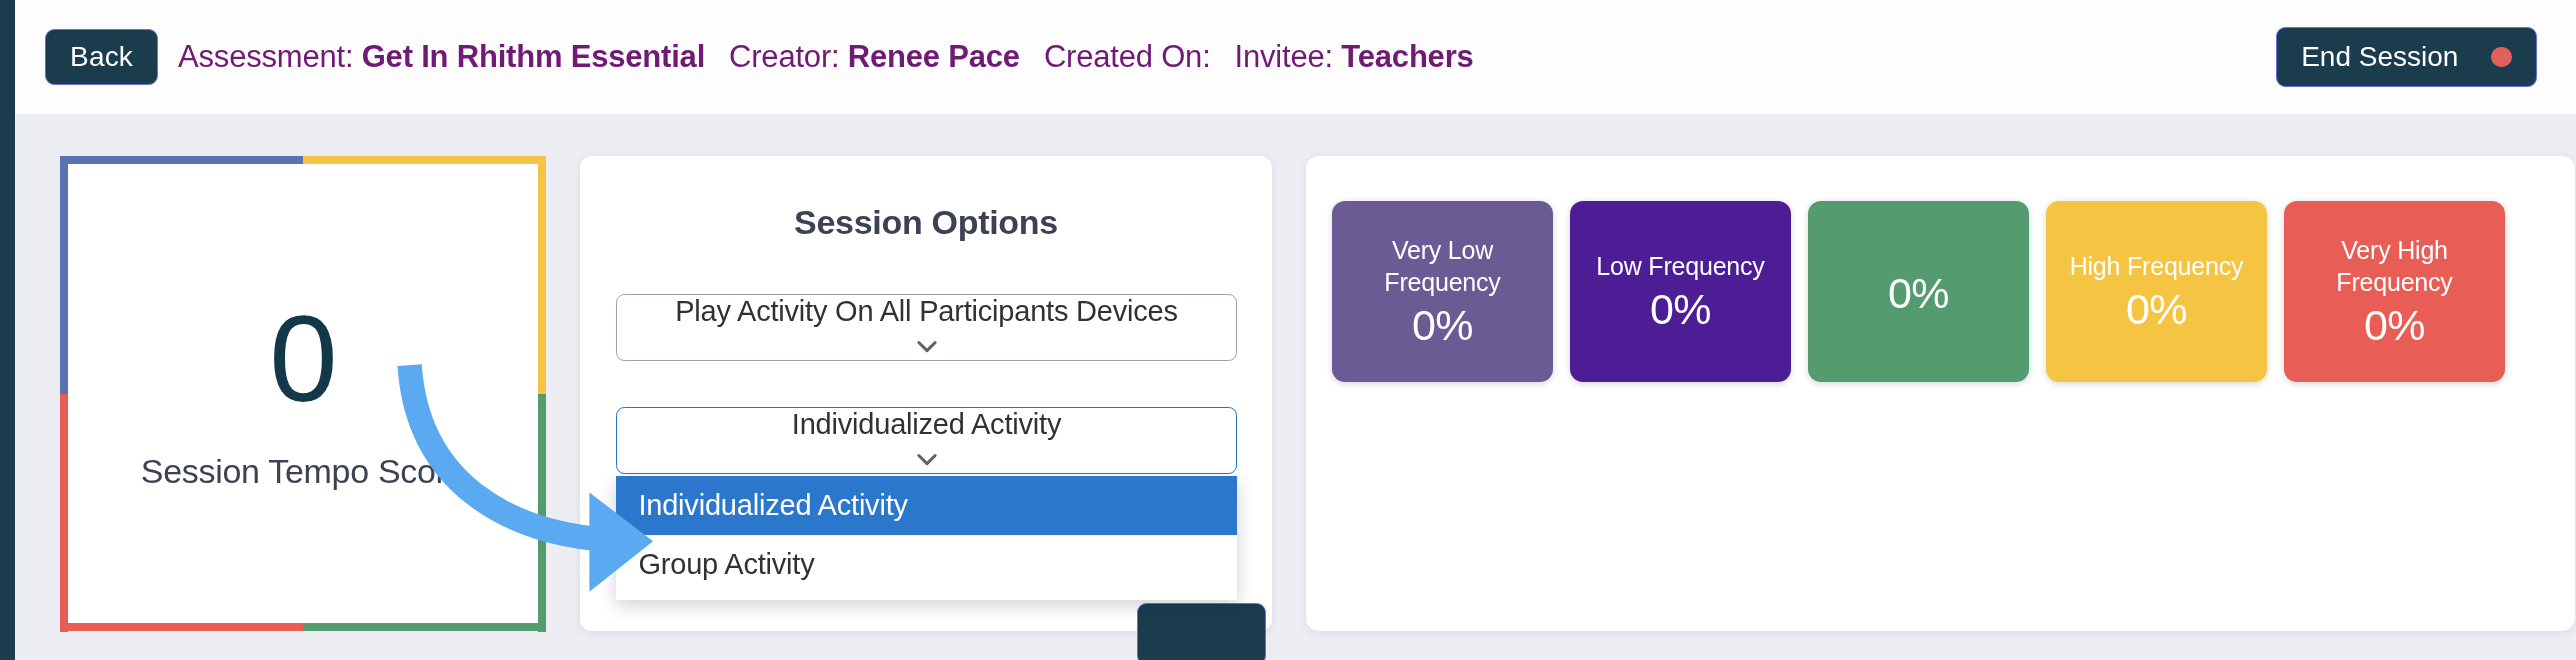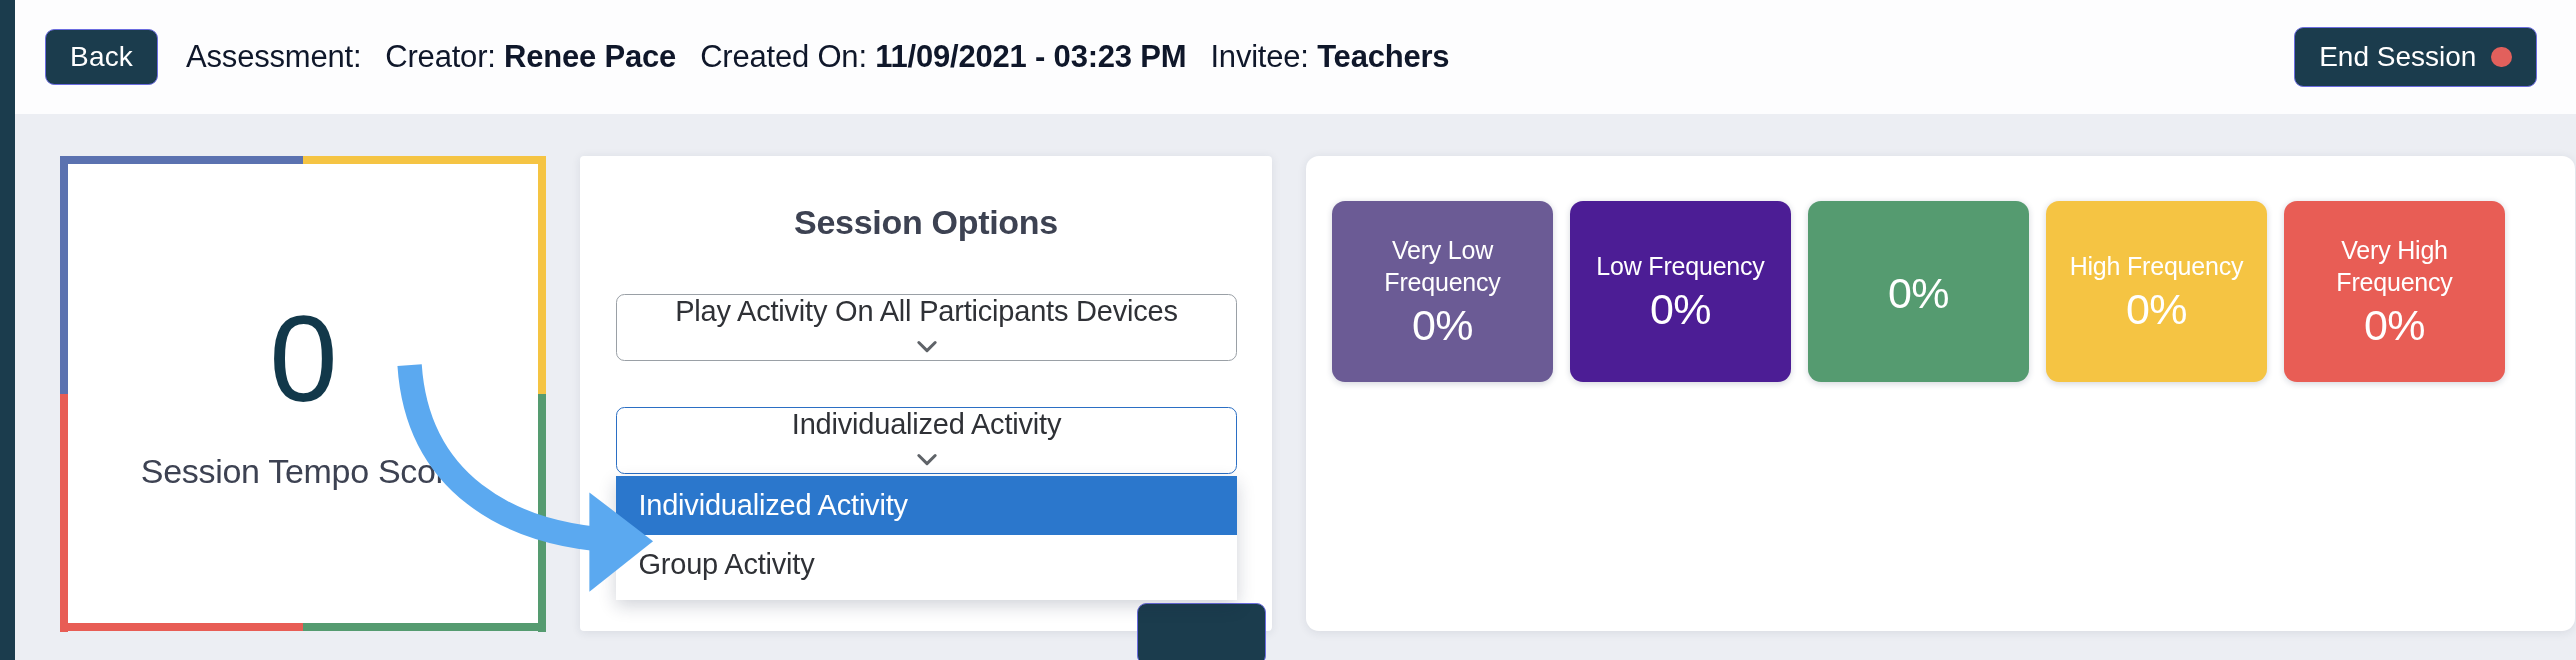--- a/index.html
+++ b/index.html
@@ -54,44 +54,44 @@
     border-radius: 9.4px;
     font-size: 28px;
     letter-spacing: 0.2px;
     padding: 13px 24px;
     cursor: pointer;
     font-family: "Liberation Sans", sans-serif;
     line-height: 1;
   }
 
   .header-meta {
-    margin-left: 28px;
+    margin-left: 20px;
     font-size: 31px;
-    color: #0f172a;
+    color: #701a75;
     white-space: nowrap;
     letter-spacing: -0.2px;
     display: flex;
     align-items: flex-end;
   }
   .meta-label { font-weight: 400; }
   .meta-value { font-weight: 700; margin-left: 8.4px; }
   .meta-gap { display: inline-block; width: 24px; }
 
   .end-session-button {
     flex: 0 0 auto;
     background: #1b3c4d;
     color: #ffffff;
     border: 1.9px solid #6b6ce0;
     border-radius: 9.4px;
     font-size: 28px;
     padding: 15px 24px;
     cursor: pointer;
     display: flex;
     align-items: center;
-    gap: 15px;
+    gap: 33px;
     font-family: "Liberation Sans", sans-serif;
     line-height: 1;
   }
   .rec-dot {
     width: 20.6px; height: 20.6px;
     border-radius: 50%;
     background: #e2605c;
     display: block;
   }
 
@@ -154,21 +154,21 @@
     z-index: 40;
   }
 
   
   .options-panel {
     position: absolute;
     left: 565px; top: 25px;
     width: 692px;
     height: 475px;
     background: #ffffff;
-    border-radius: 4px;
+    border-radius: 12px;
     box-shadow: 0 1.9px 9.4px rgba(30,40,70,0.09);
   }
   .options-title {
     text-align: center;
     font-size: 34px;
     font-weight: 700;
     color: #3d4252;
     letter-spacing: -0.3px;
     margin-top: 47px;
   }
@@ -294,26 +294,26 @@
 
   <div class="rail"></div>
 
   <div class="header">
     <div class="header-left">
 
       <button class="back-button">Back</button>
 
       <div class="header-meta">
         <span class="meta-label">Assessment:</span>
+        <span class="meta-value">Get In Rhithm Essential</span>
         <span class="meta-gap"></span>
         <span class="meta-label">Creator:</span>
         <span class="meta-value">Renee Pace</span>
         <span class="meta-gap"></span>
         <span class="meta-label">Created On:</span>
-        <span class="meta-value">11/09/2021 - 03:23 PM</span>
         <span class="meta-gap"></span>
         <span class="meta-label">Invitee:</span>
         <span class="meta-value">Teachers</span>
       </div>
     </div>
 
     <button class="end-session-button">
       <span>End Session</span>
       <span class="rec-dot"></span>
     </button>

